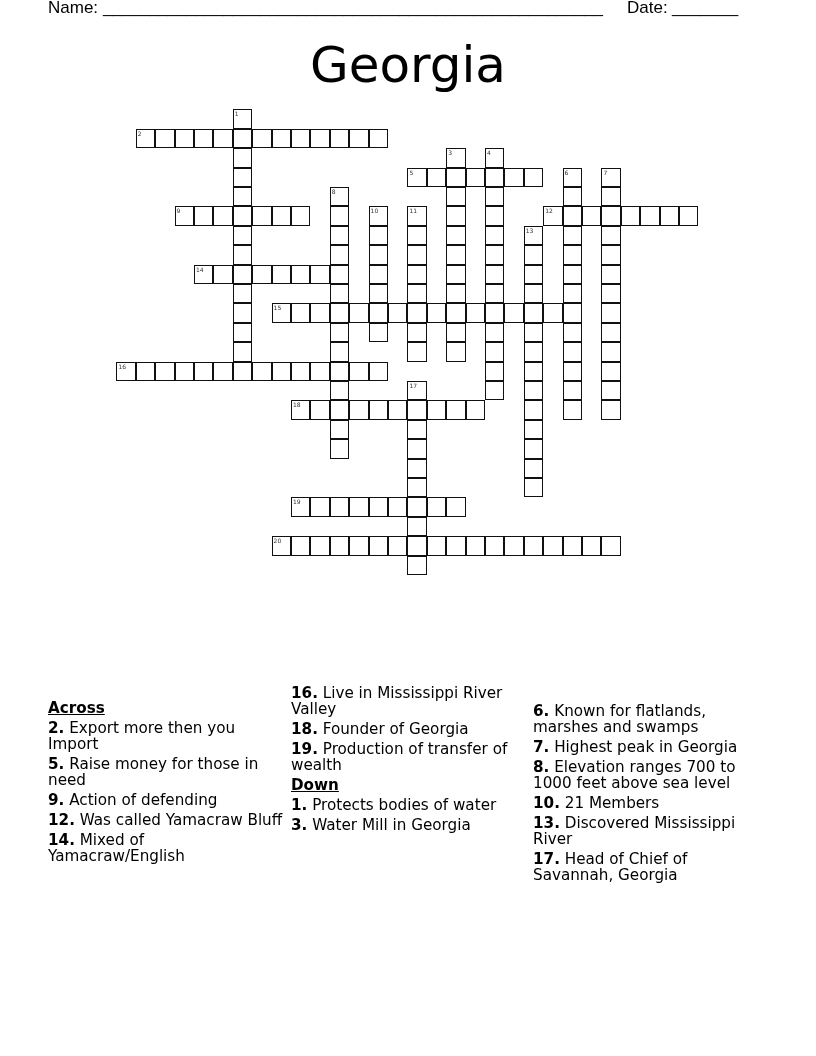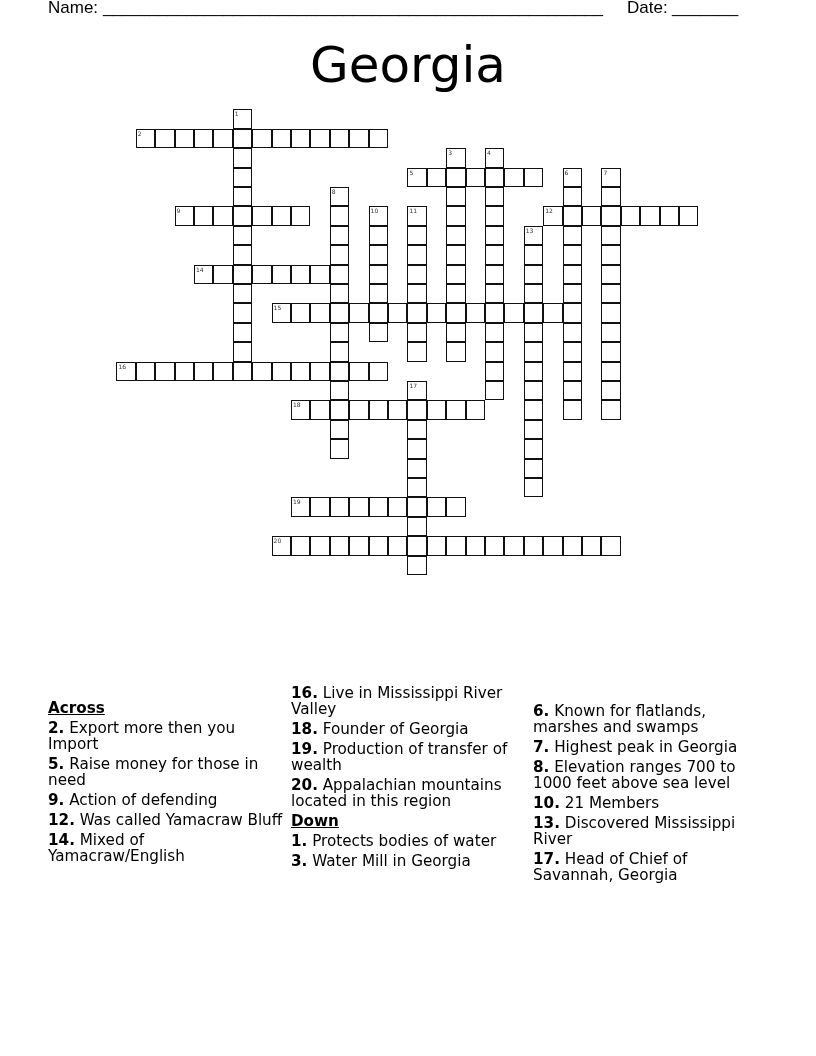--- a/index.html
+++ b/index.html
@@ -297,21 +297,20 @@
   <div class="clue"><b>5.</b> <span>Raise money for those in need</span></div>
   <div class="clue"><b>9.</b> <span>Action of defending</span></div>
   <div class="clue"><b>12.</b> <span>Was called Yamacraw Bluff</span></div>
   <div class="clue"><b>14.</b> <span>Mixed of Yamacraw/English</span></div>
 </div>
 
 <div class="clues" style="left:291px; top:685px;">
   <div class="clue"><b>16.</b> <span>Live in Mississippi River Valley</span></div>
   <div class="clue"><b>18.</b> <span>Founder of Georgia</span></div>
   <div class="clue"><b>19.</b> <span>Production of transfer of wealth</span></div>
-  <div class="clue"><b>20.</b> <span>Appalachian mountains located in this region</span></div>
   <span class="section-head">Down</span>
   <div class="clue"><b>1.</b> <span>Protects bodies of water</span></div>
   <div class="clue"><b>3.</b> <span>Water Mill in Georgia</span></div>
 </div>
 
 <div class="clues" style="left:533px; top:703px;">
   <div class="clue"><b>6.</b> <span>Known for flatlands, marshes and swamps</span></div>
   <div class="clue"><b>7.</b> <span>Highest peak in Georgia</span></div>
   <div class="clue"><b>8.</b> <span>Elevation ranges 700 to 1000 feet above sea level</span></div>
   <div class="clue"><b>10.</b> <span>21 Members</span></div>

